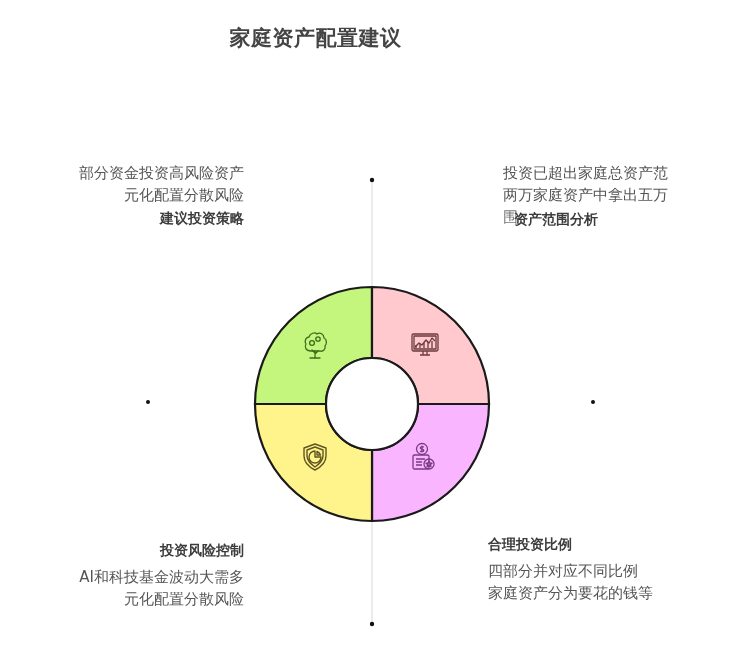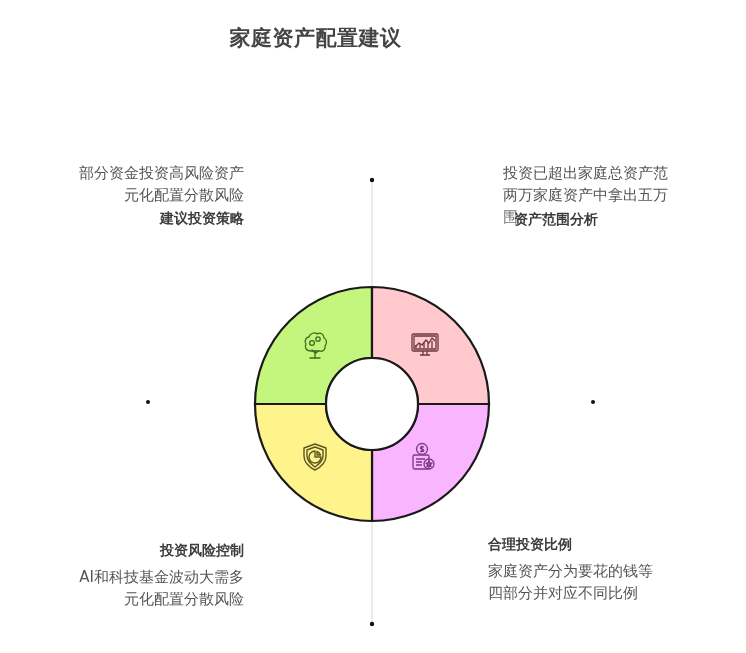--- a/index.html
+++ b/index.html
@@ -148,15 +148,15 @@
 </div>
 
 <div class="block left" id="b-bl">
   <div class="heading">投资风险控制</div>
   <div class="desc">AI和科技基金波动大需多</div>
   <div class="desc">元化配置分散风险</div>
 </div>
 
 <div class="block right" id="b-br">
   <div class="heading">合理投资比例</div>
+  <div class="desc">四部分并对应不同比例</div>
   <div class="desc">家庭资产分为要花的钱等</div>
-  <div class="desc">四部分并对应不同比例</div>
 </div>
 
 </body></html>

